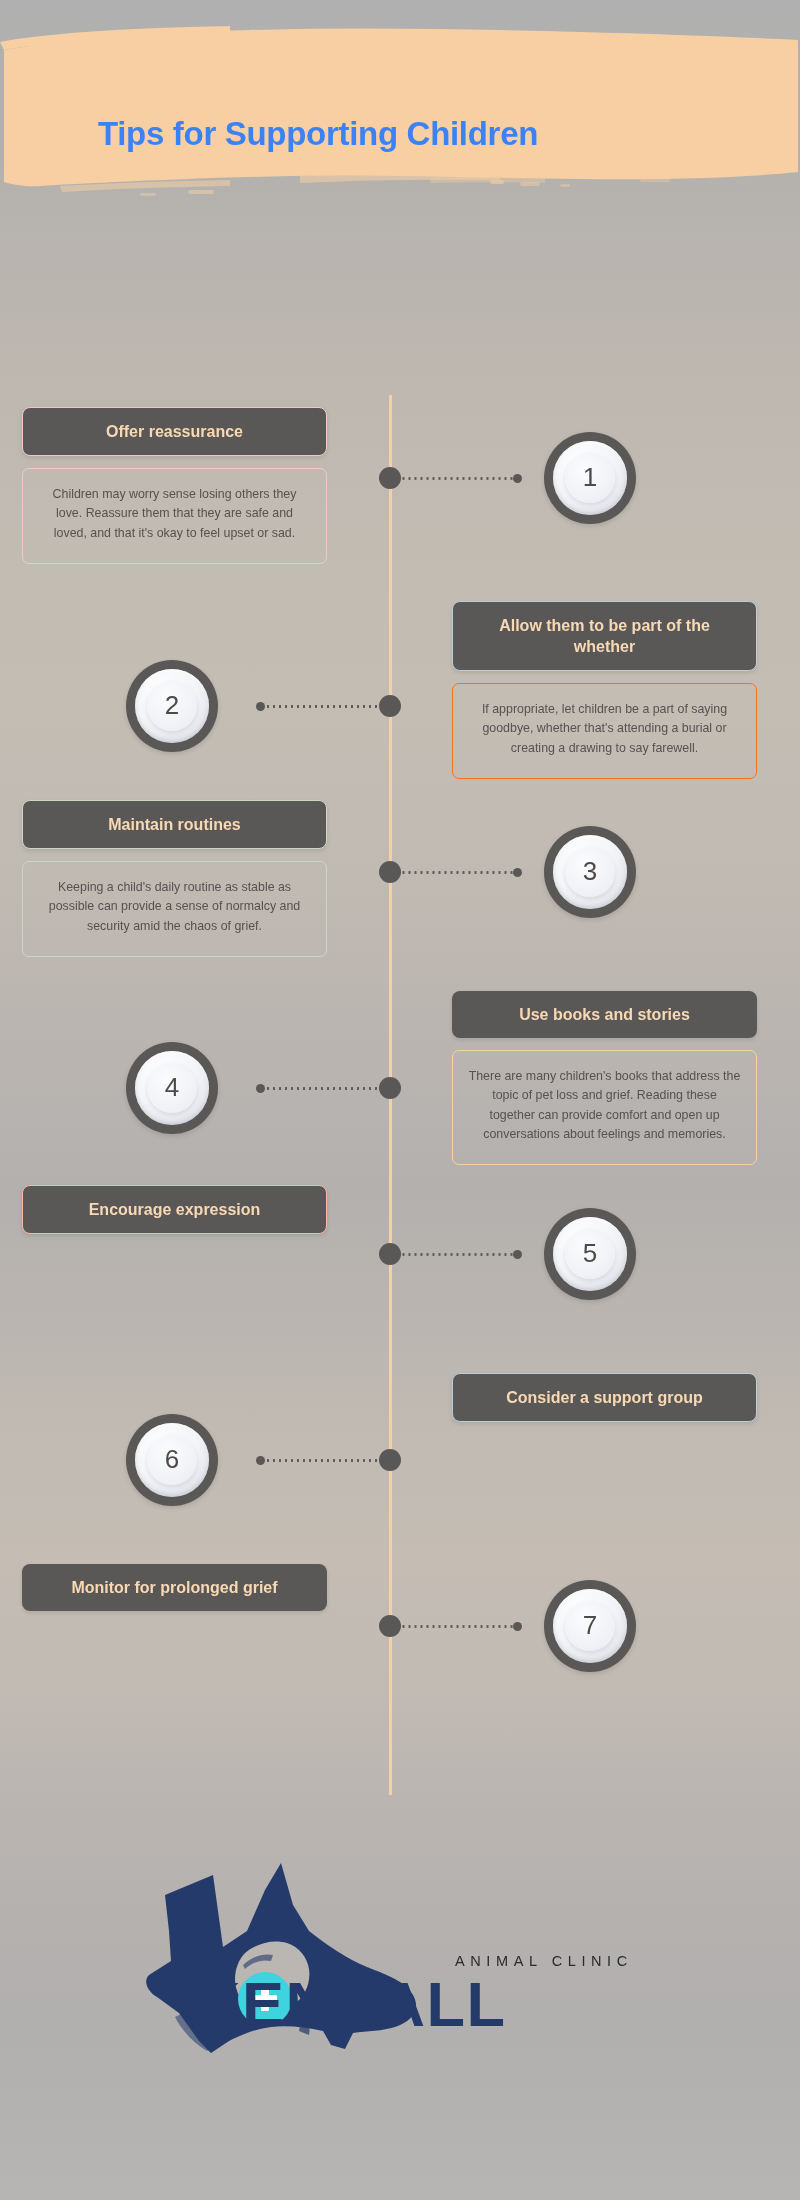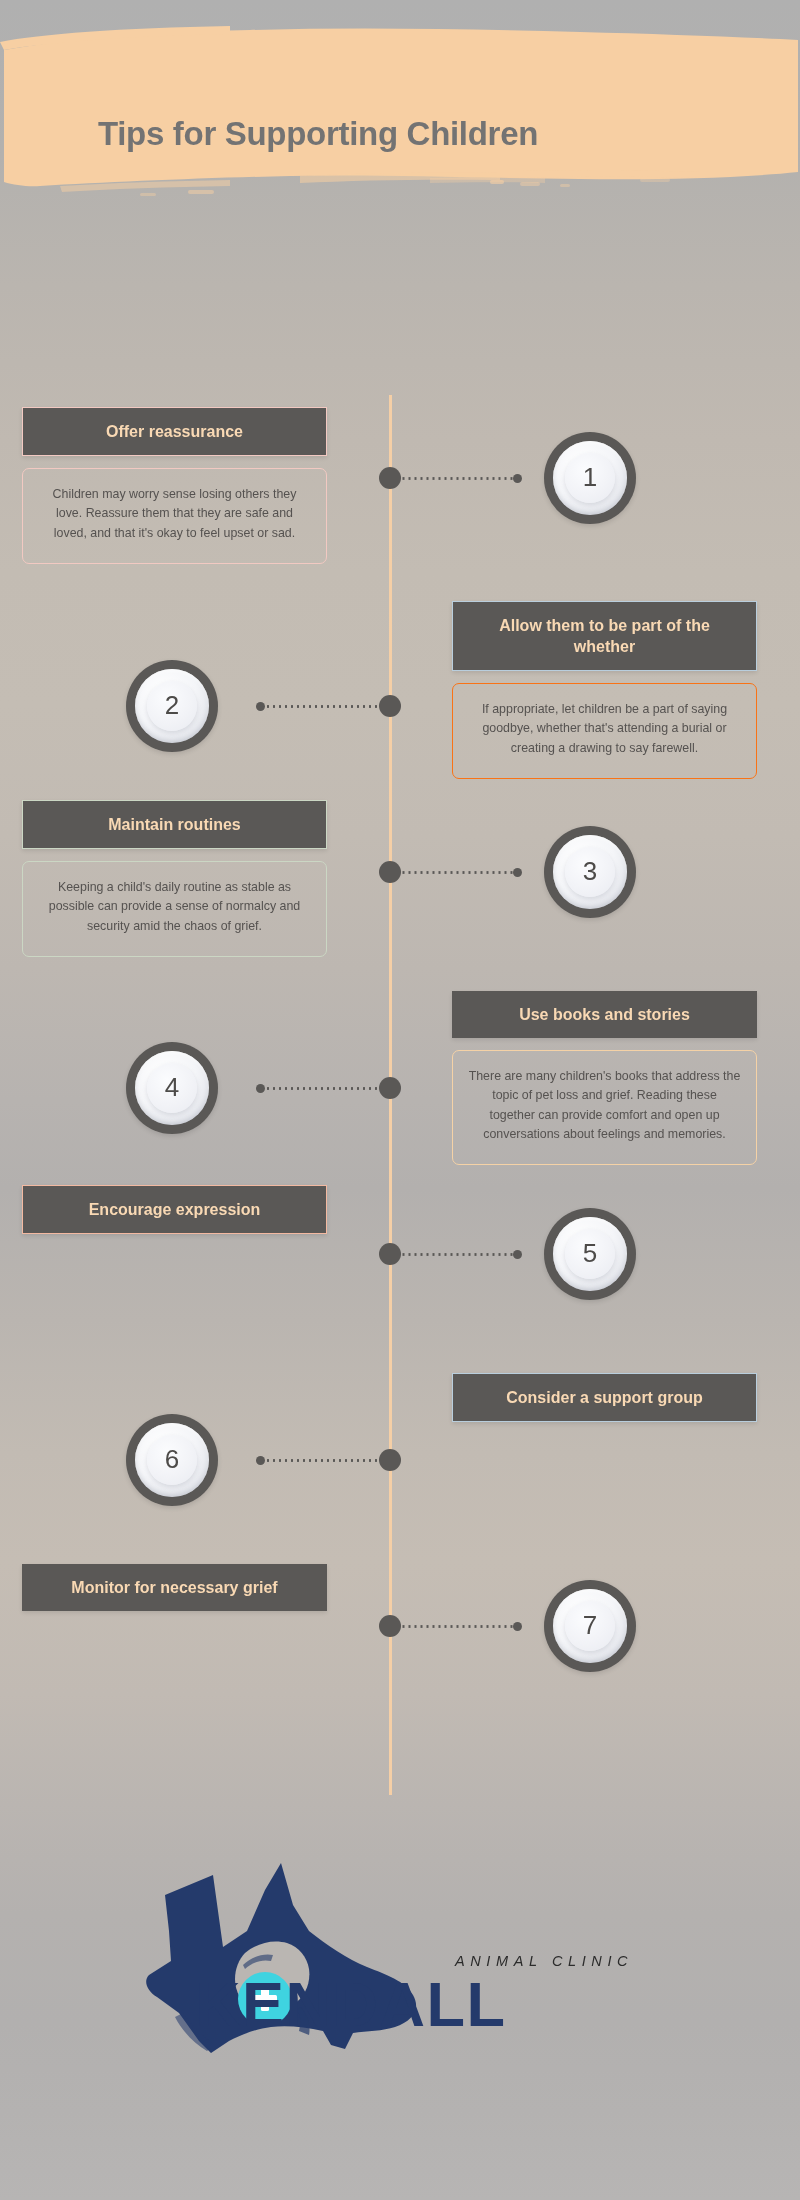--- a/index.html
+++ b/index.html
@@ -47,21 +47,21 @@
   #header-banner svg { display: block; }
 
   #page-title {
     position: absolute;
     left: 0;
     top: 115px;
     width: 636px;
     text-align: center;
     font-size: 33px;
     font-weight: bold;
-    color: #737373;
+    color: #3b82f6;
     letter-spacing: -0.3px;
     z-index: 4;
   }
 
   
   #timeline-line {
     position: absolute;
     left: 389px;
     top: 395px;
     width: 3px;
@@ -143,21 +143,21 @@
     font-family: "Liberation Sans", sans-serif;
     line-height: 1;
     padding-bottom: 2px;
   }
 
   
   .card { position: absolute; width: 305px; z-index: 2; }
 
   .card-title {
     background: #5a5856;
-    border-radius: 0;
+    border-radius: 8px;
     color: #f9d9b4;
     font-size: 16px;
     font-weight: bold;
     text-align: center;
     padding: 13px 14px;
     line-height: 1.32;
     box-shadow: 0 2px 4px rgba(0,0,0,0.10);
   }
 
   .card-body {
@@ -184,21 +184,20 @@
     left: 455px;
     top: 118px;
     width: 320px;
   }
   #logo-tagline {
     font-size: 14.5px;
     letter-spacing: 5.6px;
     color: #2b2b2b;
     font-family: "Liberation Sans", sans-serif;
     text-align: left;
-    font-style: italic;
   }
   #logo-name {
     font-size: 63px;
     font-weight: bold;
     color: #243a6b;
     letter-spacing: 1.5px;
     line-height: 1;
     margin-top: 4px;
     margin-left: -260px;
     text-align: left;
@@ -340,21 +339,21 @@
 
 <div class="card" style="left:22px; top:1185px">
   <div class="card-title" style="border:1px solid #f3b9a1">Encourage expression</div>
 </div>
 
 <div class="card" style="left:452px; top:1373px">
   <div class="card-title" style="border:1px solid #b9cedd">Consider a support group</div>
 </div>
 
 <div class="card" style="left:22px; top:1564px">
-  <div class="card-title" style="border:none">Monitor for necessary grief</div>
+  <div class="card-title" style="border:none">Monitor for prolonged grief</div>
 </div>
 
 <div id="logo-block">
   <svg width="420" height="300" viewBox="0 0 420 300" style="position:absolute; left:95px; top:0;">
     <path d="M118,40 L128,112 L152,96 L170,55 L186,28 L198,70 L214,96
              C232,110 252,124 272,132 C292,140 310,146 318,160
              C326,174 318,186 300,192 C288,196 272,196 258,198
              L250,214 L236,210 L228,196
              C210,192 192,190 176,192 C160,194 146,200 134,206
              L116,218 L104,206 L84,178 L62,162

